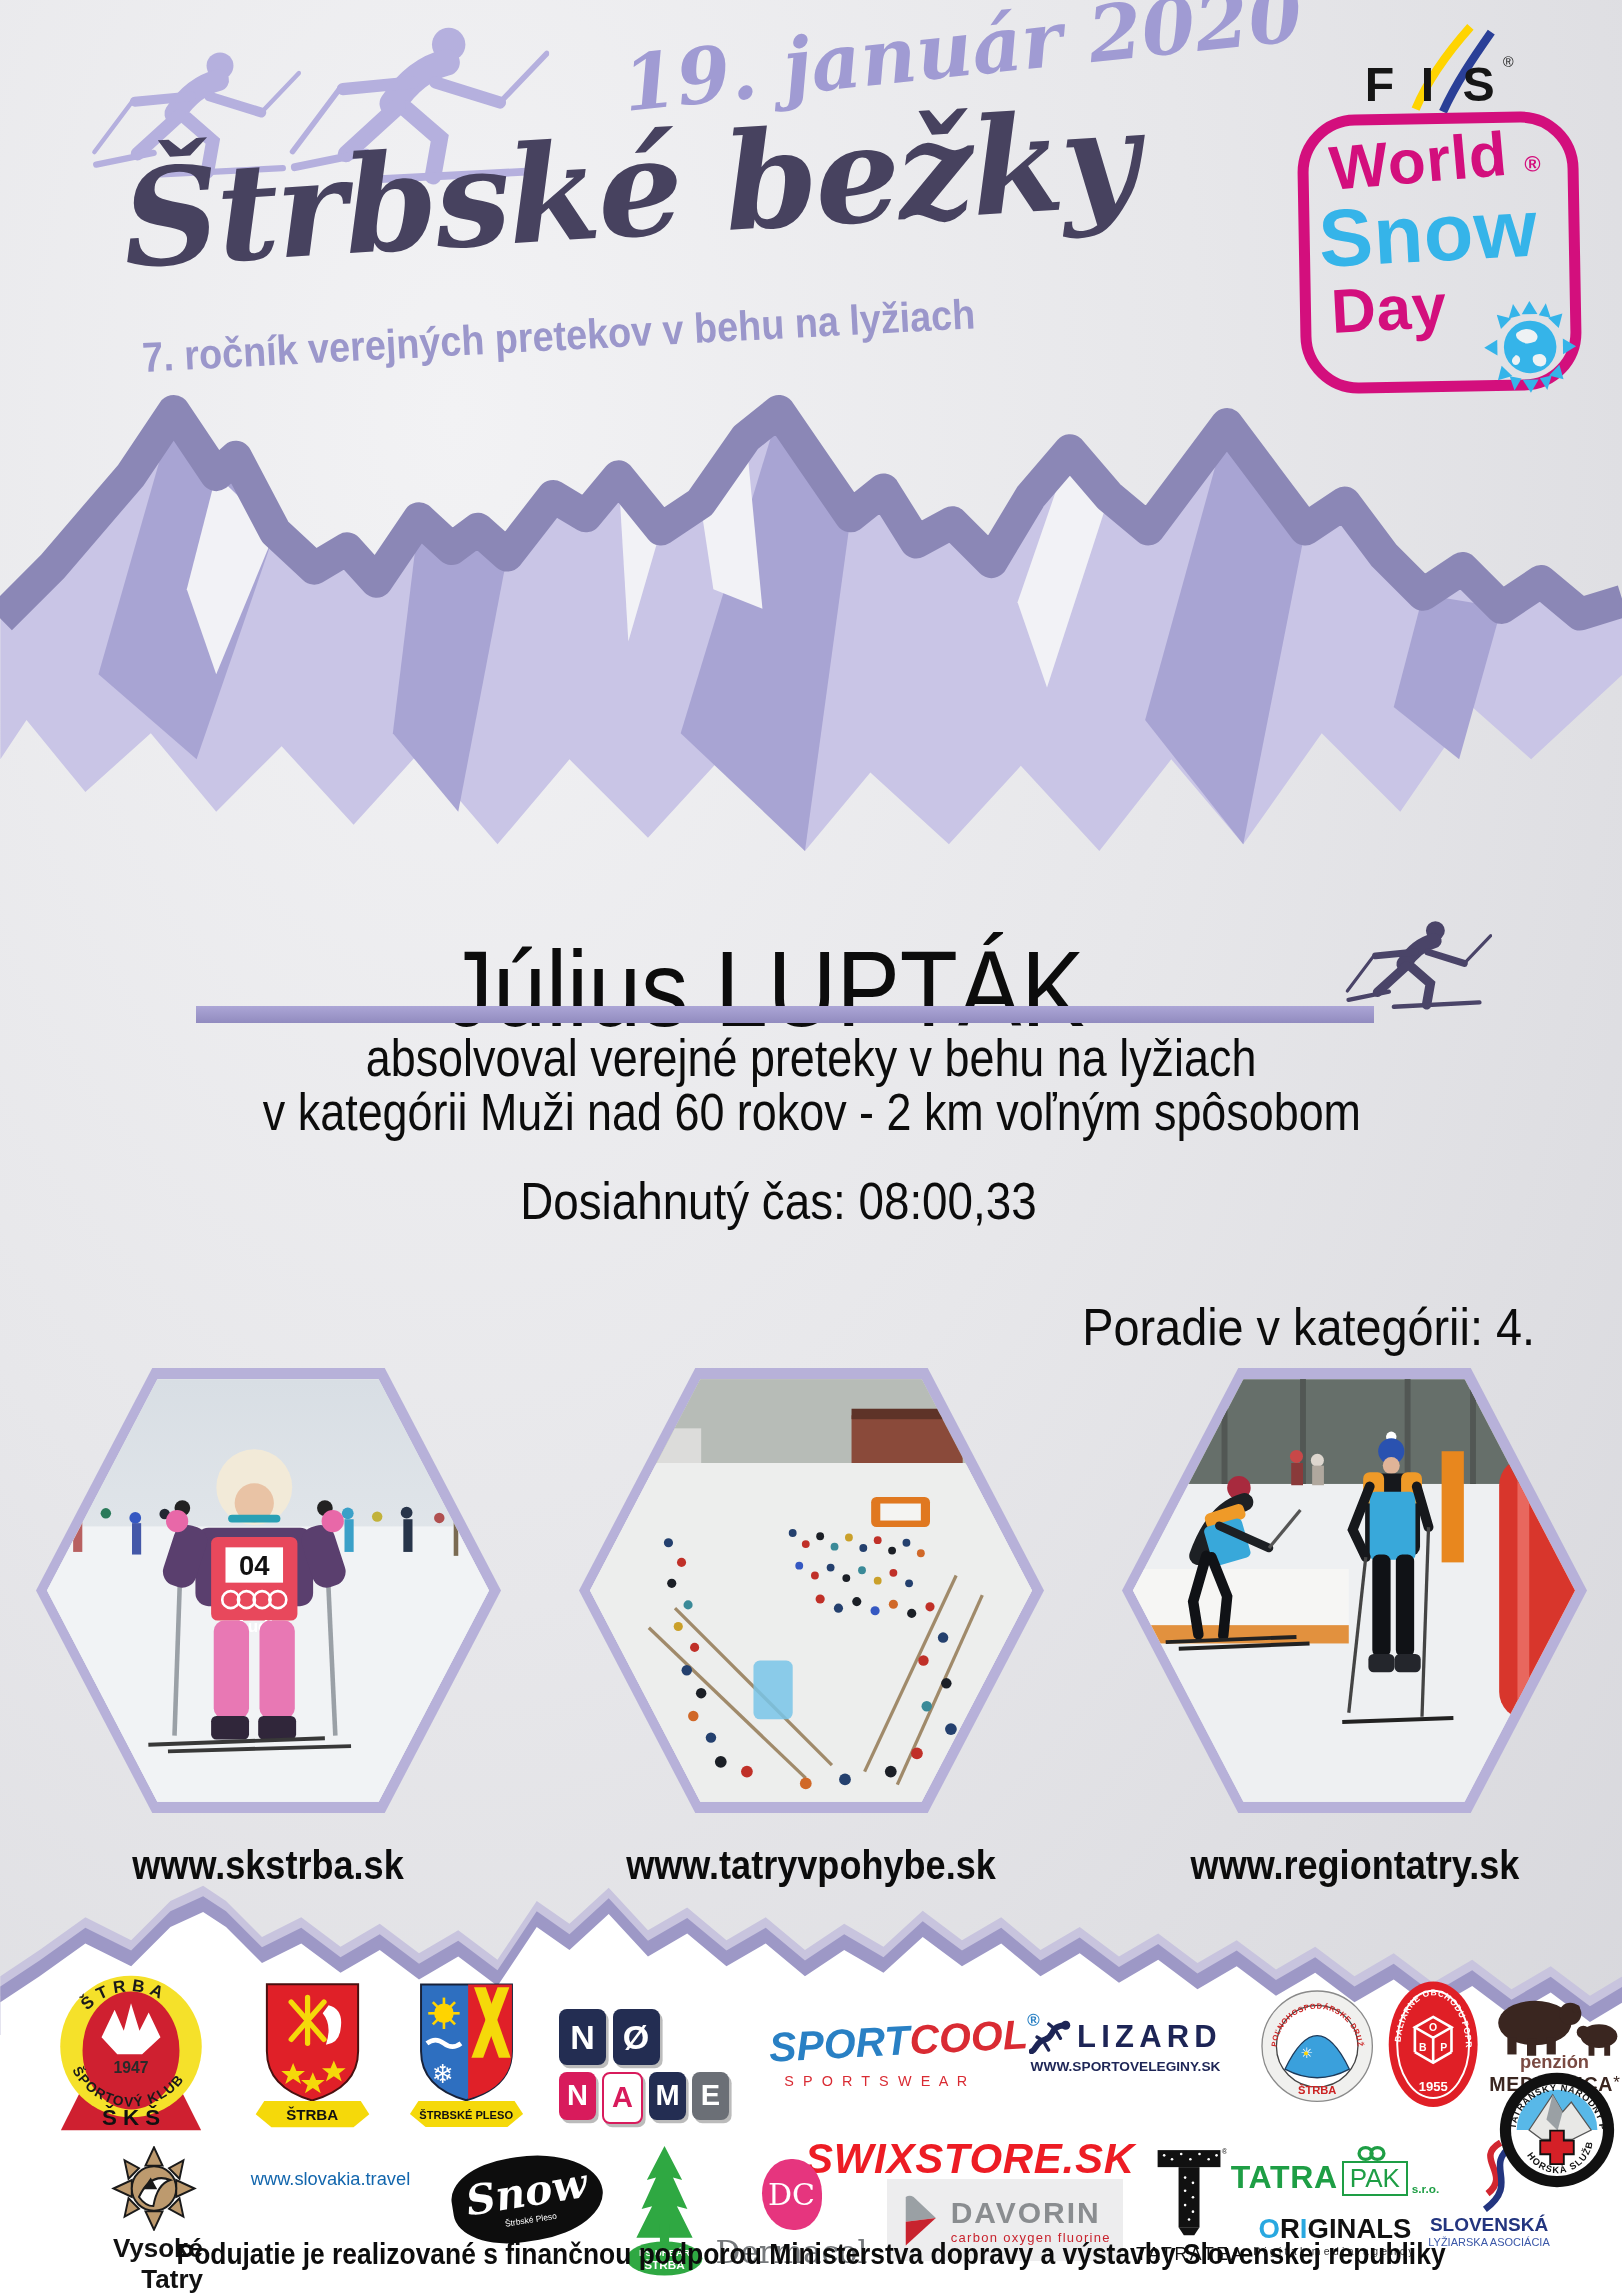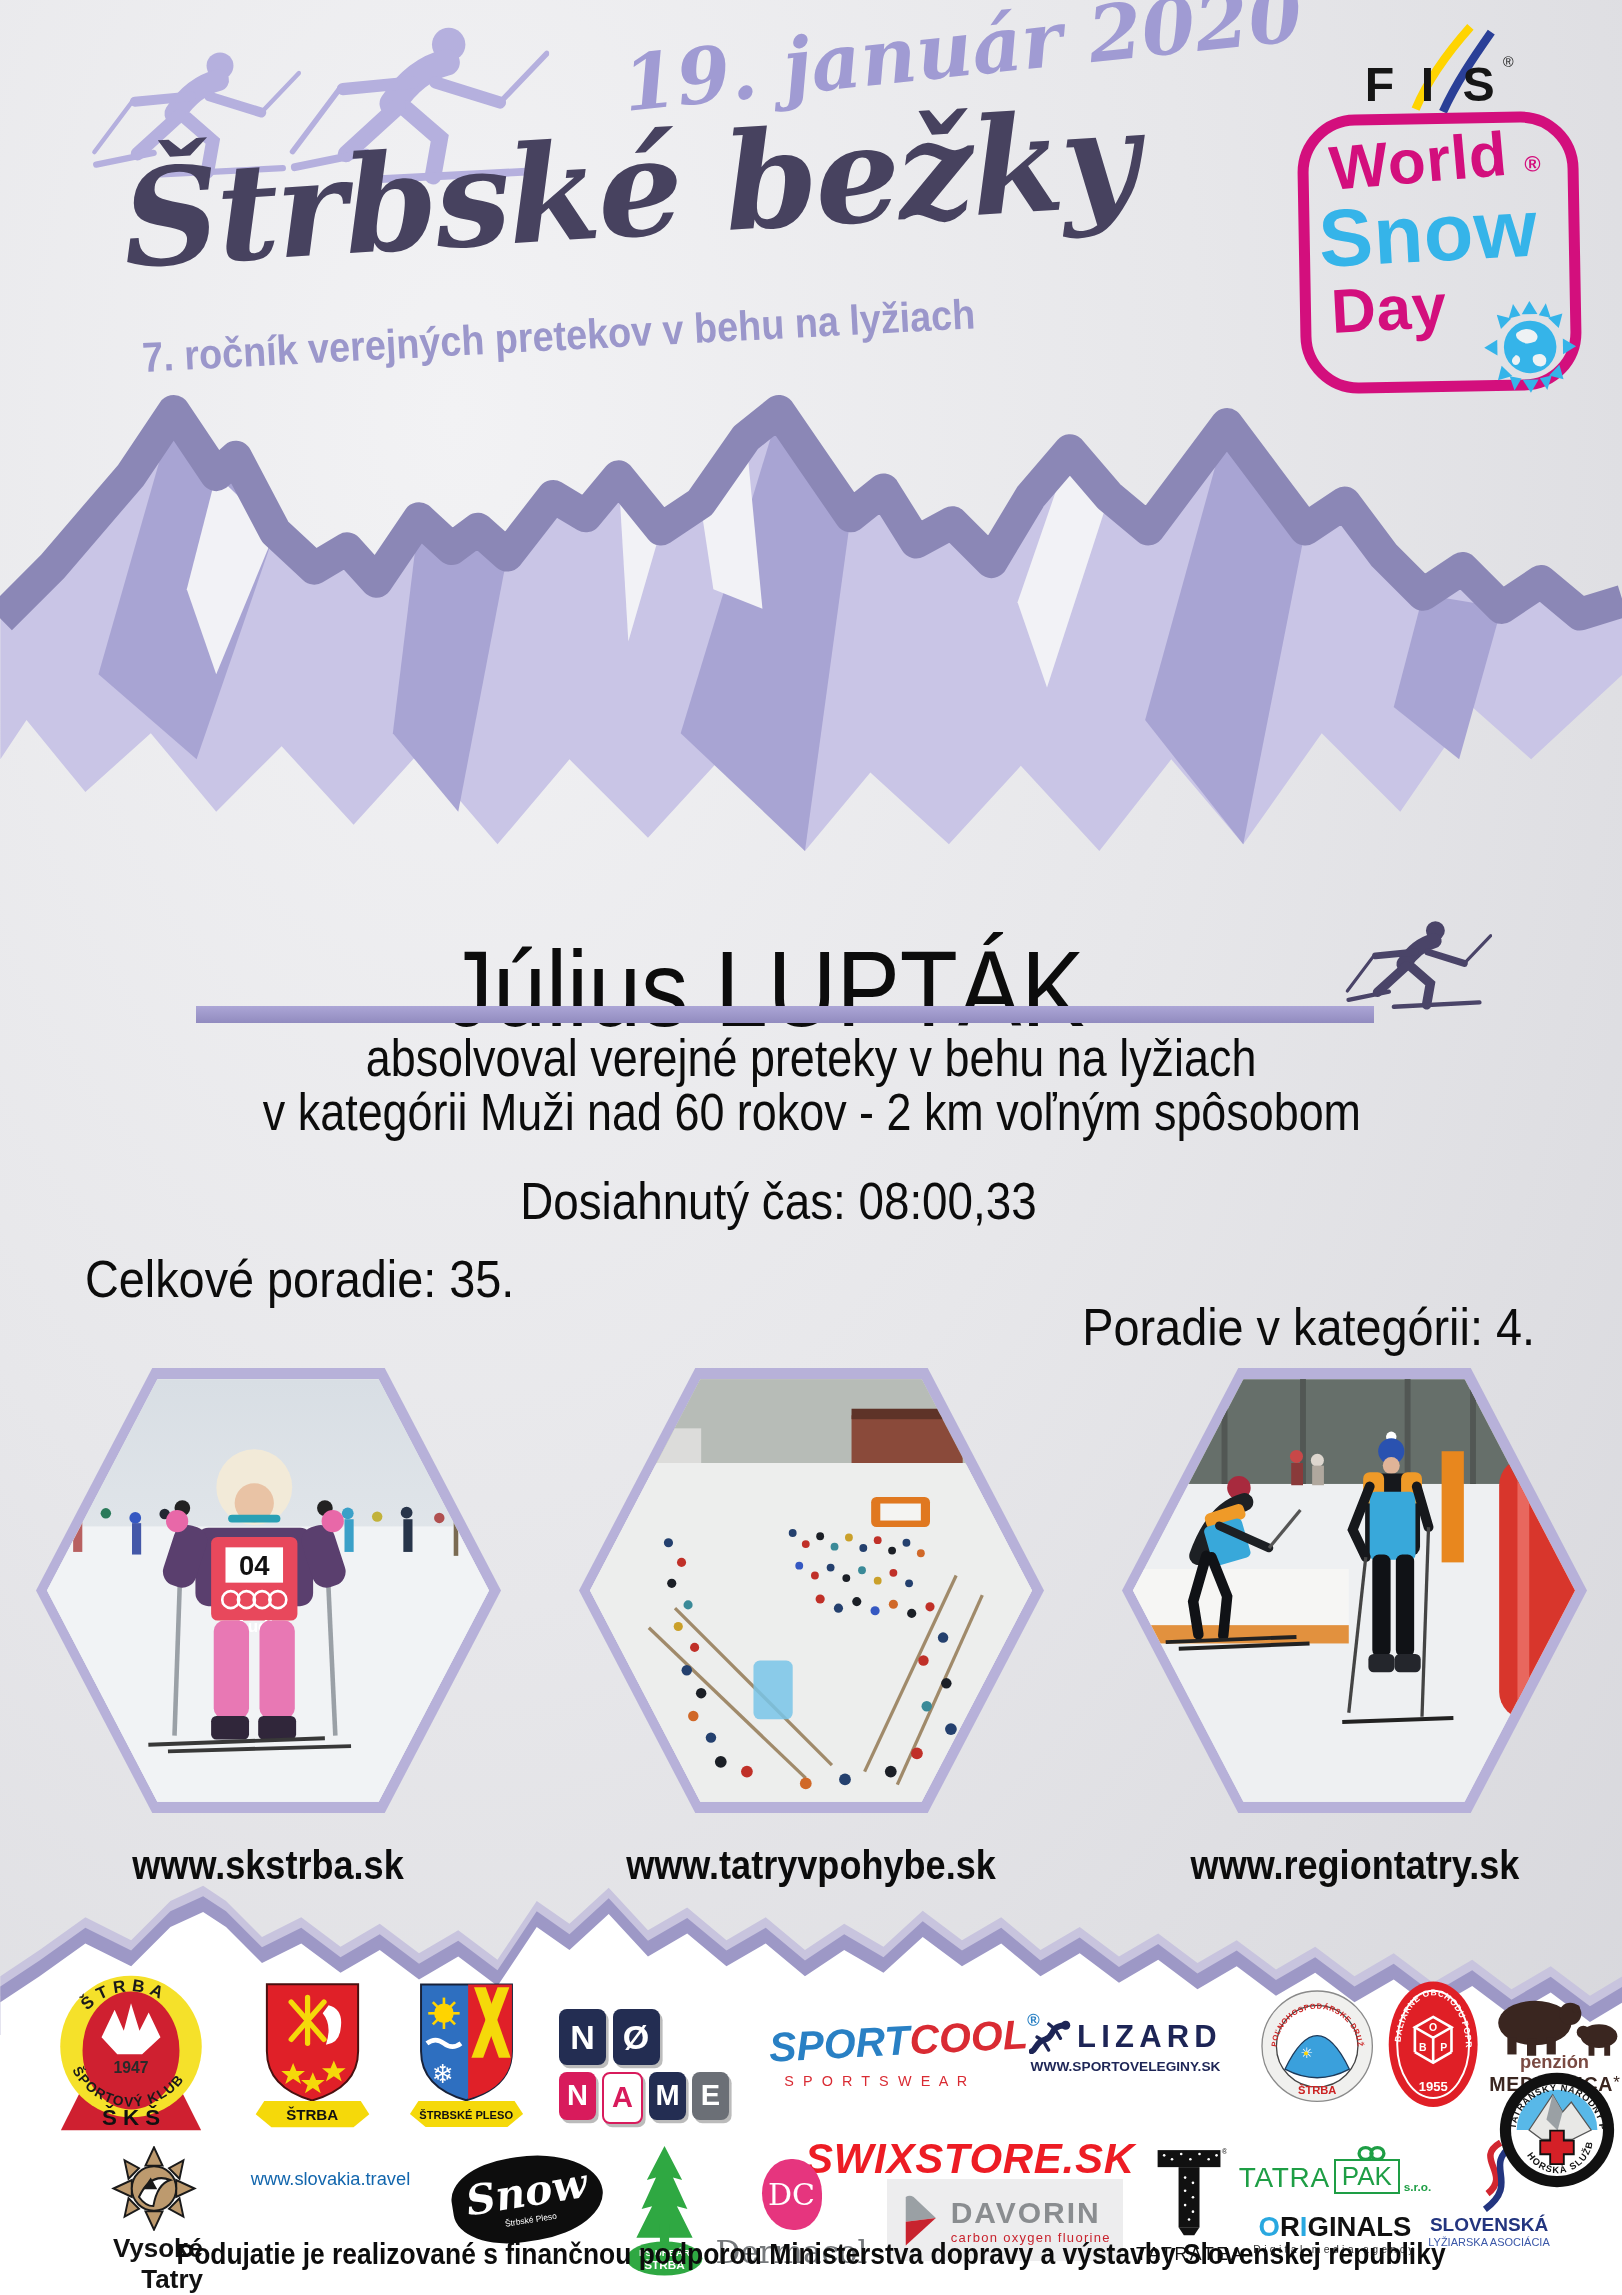--- a/index.html
+++ b/index.html
@@ -135,23 +135,20 @@
 
   <div class="abs blacktxt" style="left:0;top:1029px;width:1623px;text-align:center;font-size:51px;">
     <span class="cond">absolvoval verejné preteky v behu na lyžiach</span>
   </div>
   <div class="abs blacktxt" style="left:0;top:1083px;width:1623px;text-align:center;font-size:51px;">
     <span class="cond">v kategórii Muži nad 60 rokov - 2 km voľným spôsobom</span>
   </div>
 
   <div class="abs blacktxt" style="left:0;top:1171px;width:1557px;text-align:center;font-size:52px;">
     <span class="cond">Dosiahnutý čas: 08:00,33</span>
-  </div>
-  <div class="abs blacktxt" style="left:85px;top:1249px;font-size:52px;">
-    <span class="cond-l">Celkové poradie: 35.</span>
   </div>
   <div class="abs blacktxt" style="right:88px;top:1249px;font-size:52px;margin-top:48px;">
     <span class="cond-r">Poradie v kategórii: 4.</span>
   </div>
 
   <div class="abs hex-outer" style="left:36px;top:1368px;width:465px;height:445px;">
     <div class="hex-inner">
       <svg width="442" height="423" viewBox="0 0 676 646">
         <defs>
             <linearGradient id="sky1" x1="0" y1="0" x2="0" y2="1">
@@ -612,21 +609,21 @@
   </div>
 
   <div class="abs" style="left:1253px;top:2159px;width:164px;">
     <div style="display:flex;align-items:flex-end;gap:3.9px;justify-content:center;position:relative;">
       <svg width="29" height="17" viewBox="0 0 44 26" style="position:absolute;right:31px;top:-14.4px;">
         <g fill="none" stroke="#1e9e45" stroke-width="5">
           <ellipse cx="13" cy="13" rx="10" ry="9"></ellipse>
             <ellipse cx="31" cy="13" rx="10" ry="9"></ellipse>
         </g>
       </svg>
-      <span style="font-size:28px;font-weight:normal;color:#1e9e45;letter-spacing:0.7px;">TATRA</span>
+      <span style="font-size:32px;font-weight:bold;color:#1e9e45;letter-spacing:0.7px;">TATRA</span>
       <span style="font-size:26px;font-weight:normal;color:#1e9e45;border:2.6px solid #1e9e45;padding:0 6px;">PAK</span>
       <span style="font-size:11.8px;font-weight:bold;color:#1e9e45;">s.r.o.</span>
     </div>
     <div style="text-align:center;margin-top:17px;">
       <div style="font-size:27.5px;font-weight:bold;color:#111;">
         <span style="color:#29a8e0;">O</span><span>R</span><span style="color:#29a8e0;">I</span><span>GINALS</span>
       </div>
       <div style="font-size:10.5px;color:#333;letter-spacing:3.3px;">Digital media agency</div>
     </div>
   </div>

